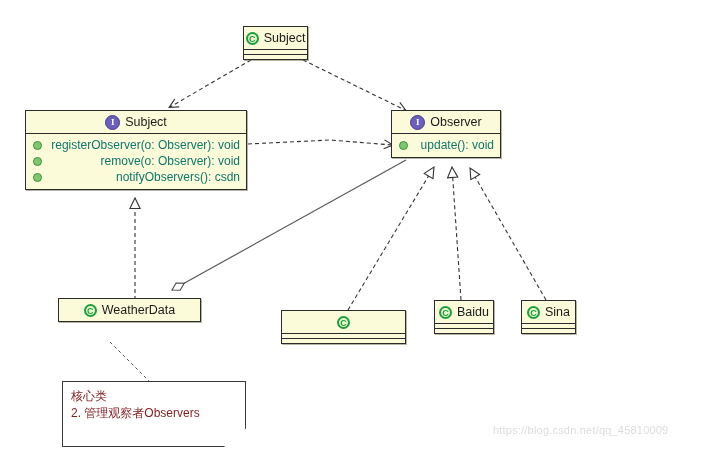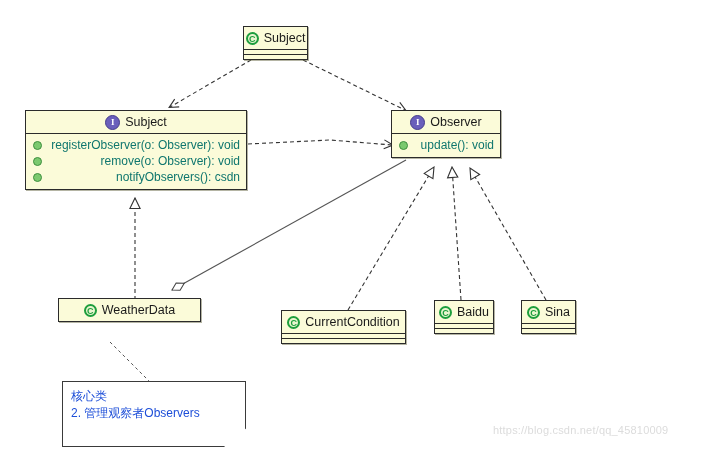--- a/index.html
+++ b/index.html
@@ -104,21 +104,21 @@
     border: 1px solid #c23b3b;
     box-sizing: border-box;
   }
   
   .uml-note {
     position: absolute;
     background: #ffffff;
     border: 1px solid #3a3a3a;
     box-sizing: border-box;
     font-size: 12px;
-    color: #1d4ed8;
+    color: #7f1d1d;
     line-height: 17px;
     padding: 6px 8px 4px 8px;
     z-index: 5;
     clip-path: polygon(0 0, 100% 0, 100% 72%, 88% 100%, 0 100%);
     box-shadow: 1px 1px 0 rgba(120,120,120,0.4);
   }
   .note-line { white-space: nowrap; }
   
   .watermark {
     position: absolute;
@@ -221,21 +221,20 @@
   <div class="uml-box" style="left:58px; top:298px; width:143px;">
     <div class="uml-title">
       <span class="ic ic-class">C</span>
       <span>WeatherData</span>
     </div>
   </div>
 
   <div class="uml-box" style="left:281px; top:310px; width:125px;">
     <div class="uml-title">
       <span class="ic ic-class">C</span>
-      <span>CurrentCondition</span>
     </div>
     <div class="uml-sep empty-compartment"></div>
     <div class="uml-sep empty-compartment"></div>
   </div>
 
   <div class="uml-box" style="left:434px; top:300px; width:60px;">
     <div class="uml-title">
       <span class="ic ic-class">C</span>
       <span>Baidu</span>
     </div>

